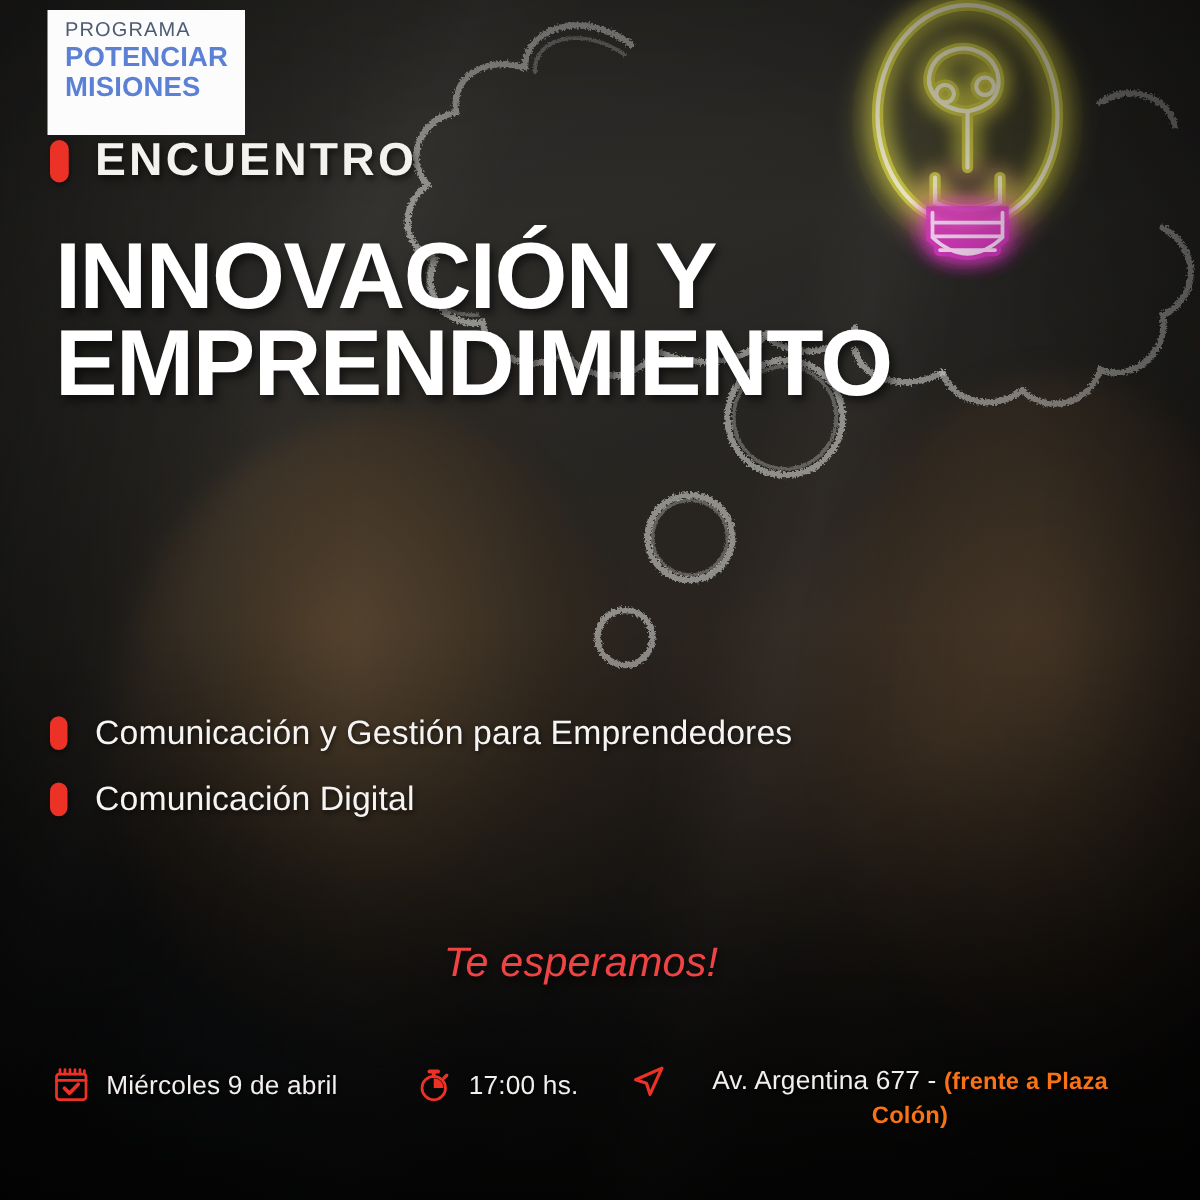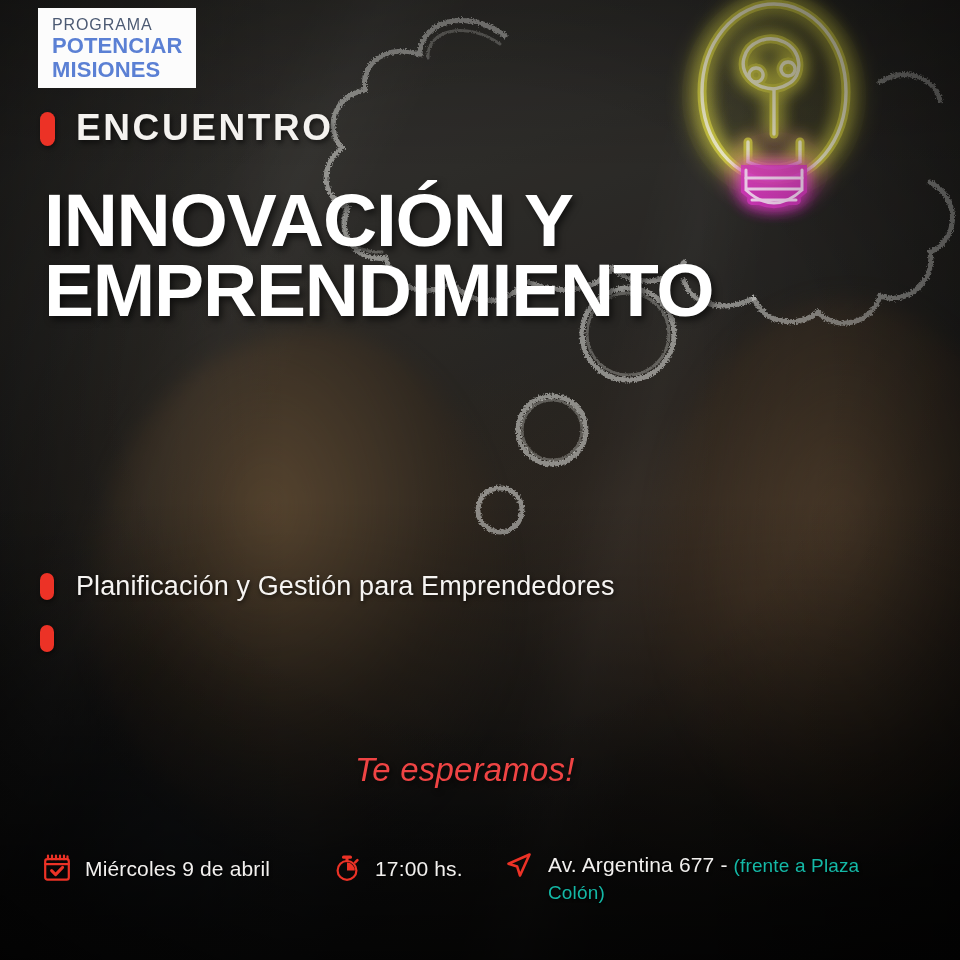--- a/index.html
+++ b/index.html
@@ -56,21 +56,21 @@
 
   
   .chalk{ position:absolute; inset:0; pointer-events:none; }
 
   
   .bulb{ position:absolute; left:652px; top:-16px; width:250px; height:250px; }
 
   
   .logo-box{
     position:absolute; left:38px; top:8px;
-    width:158px; height:80px;
+    width:158px; height:100px;
     background:#fcfcfc;
     padding:9px 0 0 14px;
   }
   .logo-l1{ font-size:16px; font-weight:400; letter-spacing:.9px; color:#4c5a73; line-height:1.05; }
   .logo-l2, .logo-l3{ font-size:22px; font-weight:700; letter-spacing:.1px; color:#5b80d4; line-height:1.12; }
 
   
   .kicker-row{ position:absolute; left:40px; top:109px; display:flex; align-items:flex-end; gap:21px; }
   .kicker{
     font-size:37px; font-weight:700; color:#f4f2ef;
@@ -104,32 +104,32 @@
   
   .tagline{
     position:absolute; left:355px; top:751px;
     font-size:33px; font-weight:400; font-style:italic;
     color:#ef4444; letter-spacing:.2px;
     text-shadow:2px 3px 5px rgba(0,0,0,.6);
   }
 
   
   .footer{ position:absolute; left:40px; top:846px; width:890px; }
-  .f-item{ position:absolute; display:flex; align-items:flex-start; gap:13px; }
+  .f-item{ position:absolute; display:flex; align-items:flex-start; gap:13px;text-align:center; }
   .f-date{ left:2px; top:7px; }
   .f-time{ left:292px; top:7px; }
   .f-place{ left:463px; top:3px; }
   .f-ico{ flex:none; }
   .f-text{
     font-size:21px; color:#f2f0ee; font-weight:400;
     line-height:1.38; letter-spacing:.15px;
     text-shadow:1px 1px 3px rgba(0,0,0,.6);
     padding-top:2px;
   }
-  .f-text .dim{ color:#14b8a6; font-size:19px; }
+  .f-text .dim{ color:#f97316; font-size:19px;font-weight:bold; }
   .f-place .f-text{ width:360px; }
 </style>
 </head>
 <body>
 
 <div class="poster">
 
   <div class="bg-base"></div>
   <div class="bg-figL"></div>
   <div class="bg-figR"></div>
@@ -243,24 +243,25 @@
   </div>
 
   <h1 class="title">
     <span>INNOVACIÓN Y</span>
     <span class="title-l2">EMPRENDIMIENTO</span>
   </h1>
 
   <div class="list">
     <div class="list-item">
       <span class="bullet-pill"></span>
-      <span class="list-text">Planificación y Gestión para Emprendedores</span>
+      <span class="list-text">Comunicación y Gestión para Emprendedores</span>
     </div>
     <div class="list-item">
       <span class="bullet-pill"></span>
+      <span class="list-text">Comunicación Digital</span>
     </div>
   </div>
 
   <div class="tagline">Te esperamos!</div>
 
   <div class="footer">
 
     <div class="f-item f-date">
       <svg class="f-ico" width="30" height="30" viewBox="0 0 30 30">
         <g fill="none" stroke="#ec3226" stroke-width="2.2" stroke-linecap="round">

